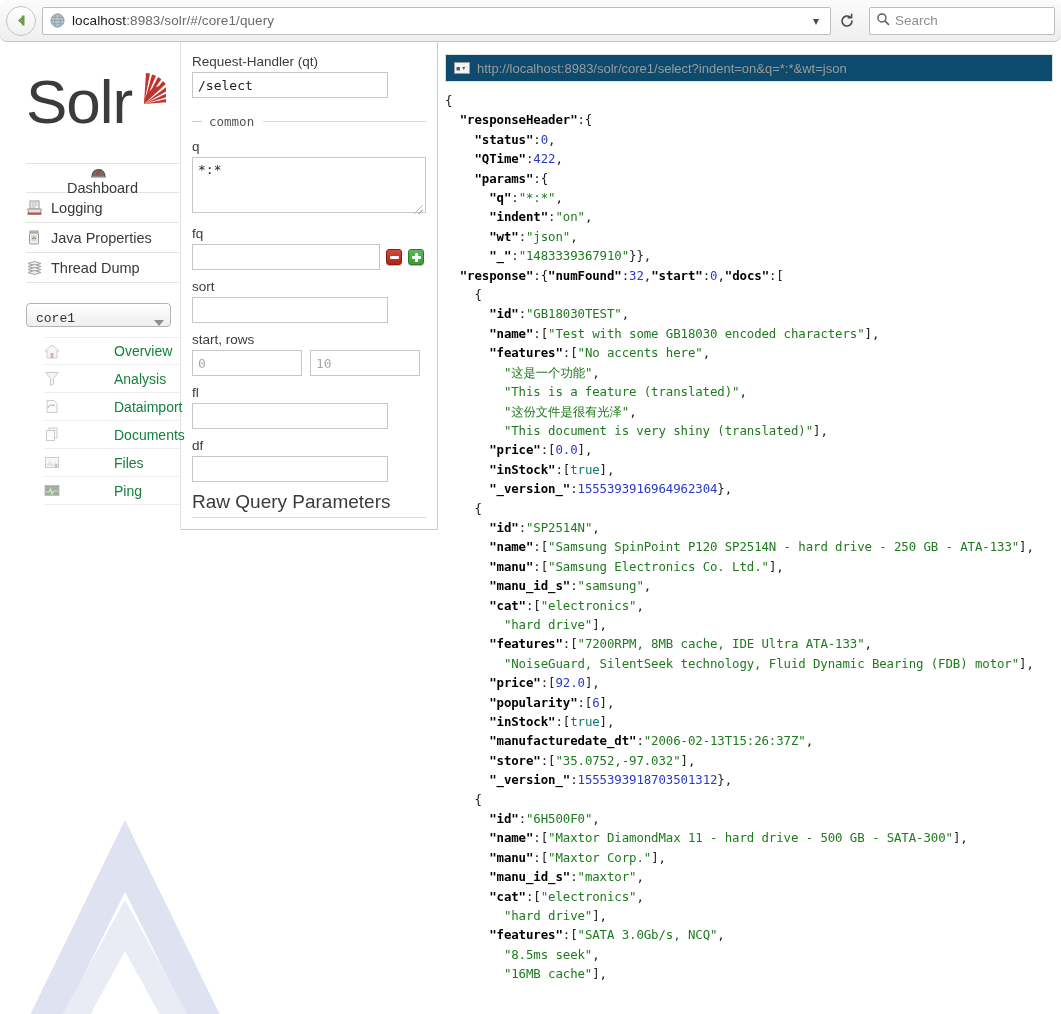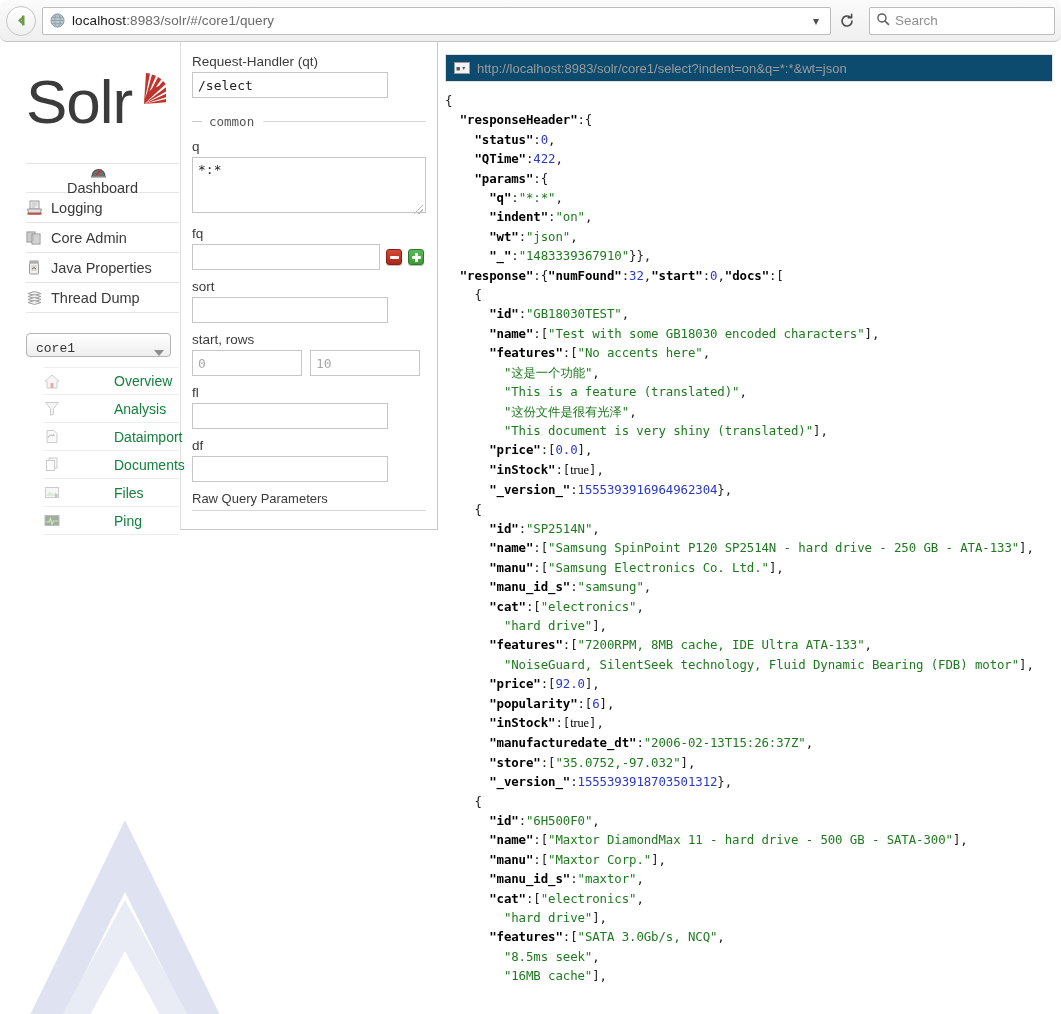--- a/index.html
+++ b/index.html
@@ -172,21 +172,21 @@
     box-shadow: 0 1px 0 rgba(0,0,0,.25);
   }
   .pm-minus { background: linear-gradient(#d24a3a, #ab2617); border: 1px solid #8c1d10; }
   .pm-plus  { background: linear-gradient(#5cb85c, #3d9b35); border: 1px solid #2f7a28; }
   .pm-btn .bar { width: 9px; height: 3px; background: #fff; border-radius: 1px; }
   .pm-plus .vbar { width: 3px; height: 9px; background: #fff; border-radius: 1px; position: absolute; }
   .fld { margin-bottom: 9px; }
   .sr-row { display: flex; gap: 8px; }
   .sr-input { width: 110px; height: 26px; }
   .rawqp {
-    font-size: 13px; color: #3b3b3b;
+    font-size: 19px; color: #3b3b3b;
     margin-top: 4px; padding-bottom: 4px;
     border-bottom: 1px solid #d8d8d8;
     width: 234px;
   }
 
   
   #response-col {
     position: absolute; left: 439px; top: 0;
     width: 622px; height: 972px;
     padding: 12px 0 0 6px;
@@ -214,21 +214,21 @@
     font-family: "DejaVu Sans Mono", monospace;
     font-size: 12.4px;
     line-height: 19.4px;
     color: #1a1a1a;
     white-space: pre;
     letter-spacing: -0.1px;
   }
   #json-out .k  { color: #000000; font-weight: bold; }
   #json-out .s  { color: #1f7a1f; }
   #json-out .n  { color: #2a38c8; }
-  #json-out .b  { color: #000000; font-family: Liberation Serif, serif; }
+  #json-out .b  { color: #0f766e; }
   #json-out .p  { color: #1a1a1a; }
 </style>
 </head>
 <body>
 
 <div id="browser-bar">
 
   <div class="nav-back">
     <svg width="17" height="17" viewBox="0 0 17 17">
       <path d="M10.5 3.5 L5 8.5 L10.5 13.5 L10.5 10.8 L8.2 8.5 L10.5 6.2 Z" fill="#6d9a47"></path>
@@ -308,31 +308,20 @@
           <svg width="17" height="16" viewBox="0 0 17 16">
             <rect x="4" y="1" width="9" height="8" fill="#f4f4f4" stroke="#9a9a9a"></rect>
             <path d="M5.5 3 H11.5 M5.5 5 H11.5 M5.5 7 H9.5" stroke="#b0b0b0" stroke-width=".9"></path>
             <path d="M1.5 9 H15.5 L14 14 H3 Z" fill="#e2e2e2" stroke="#9a9a9a"></path>
             <rect x="1.5" y="12.5" width="14" height="2.2" fill="#b5554b"></rect>
           </svg>
         </span>
         <span>Logging</span>
       </div>
 
-      <div class="menu-item">
-        <span class="menu-ico">
-          <svg width="17" height="16" viewBox="0 0 17 16">
-            <rect x="1" y="2" width="8" height="10" fill="#e6e6e6" stroke="#8d8d8d"></rect>
-            <rect x="6" y="4" width="8" height="10" fill="#f2f2f2" stroke="#8d8d8d"></rect>
-            <path d="M7 6 H13 M7 8 H13 M7 10 H13 M7 12 H13" stroke="#a9a9a9" stroke-width=".9"></path>
-            <path d="M2 4 H8 M2 6 H8 M2 8 H8 M2 10 H8" stroke="#a9a9a9" stroke-width=".9"></path>
-          </svg>
-        </span>
-        <span>Core Admin</span>
-      </div>
 
       <div class="menu-item">
         <span class="menu-ico">
           <svg width="17" height="16" viewBox="0 0 17 16">
             <rect x="4" y="1" width="8" height="2" fill="#cfcfcf" stroke="#9a9a9a"></rect>
             <rect x="3.5" y="3" width="9" height="11" rx="1" fill="#f0f0f0" stroke="#9a9a9a"></rect>
             <rect x="5.2" y="5" width="5.6" height="6" fill="#d7d7d7"></rect>
             <path d="M6 9 q2-3 4 0" stroke="#8a6d3b" stroke-width="1" fill="none"></path>
           </svg>
         </span>

